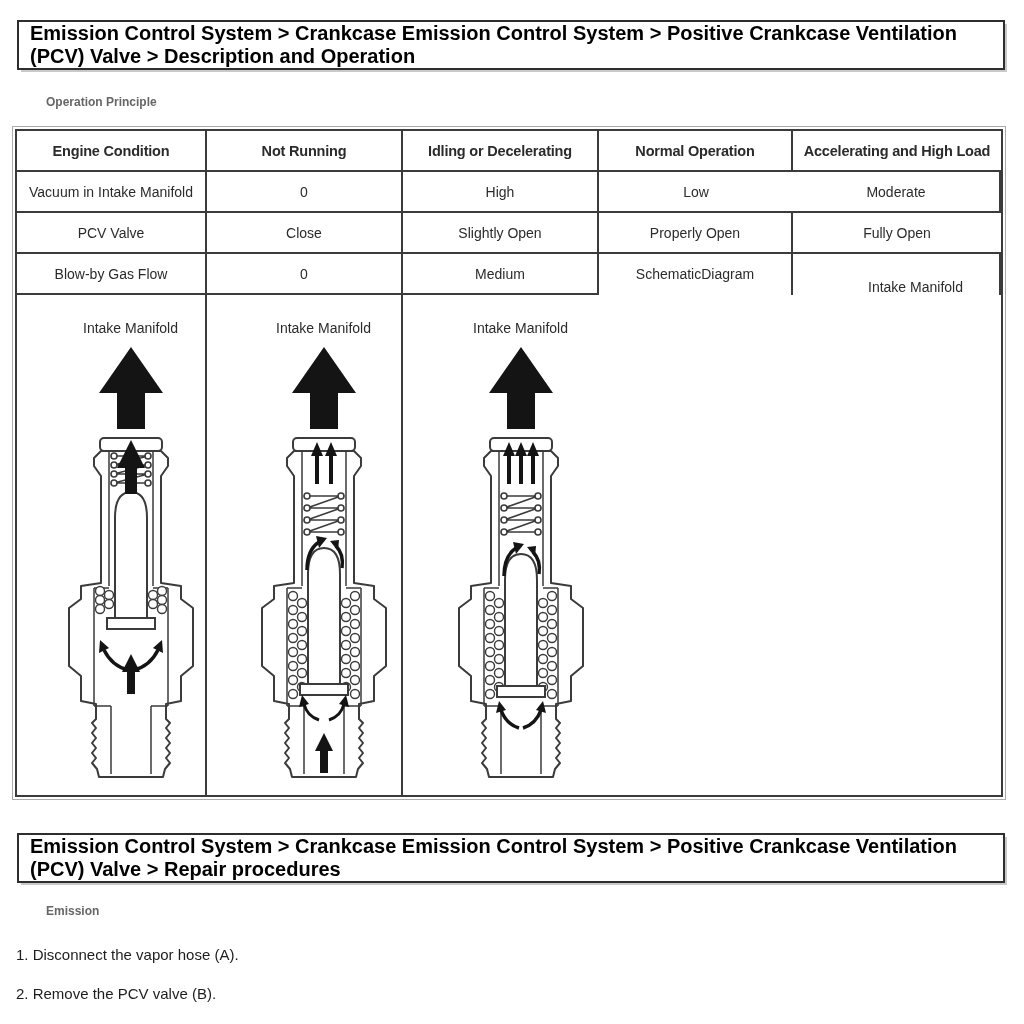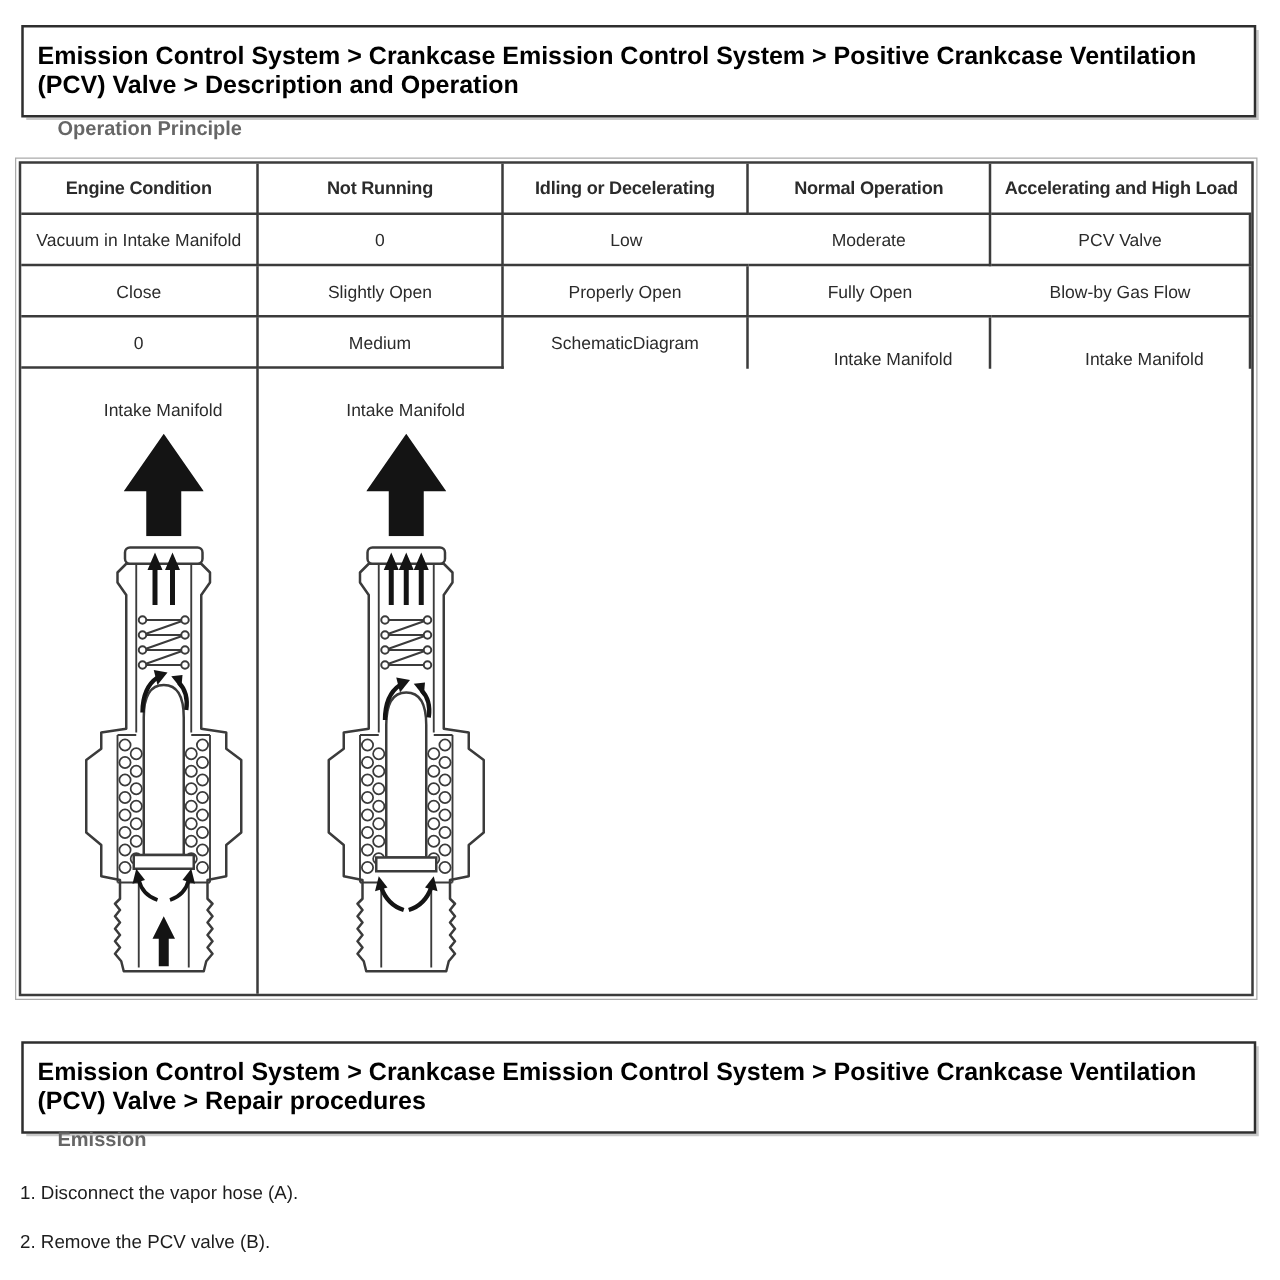--- a/index.html
+++ b/index.html
@@ -6,29 +6,29 @@
   body{
     width:1024px;height:1024px;position:relative;overflow:hidden;
     background:#ffffff;color:#1d1d1d;
     font-family:"Liberation Sans", sans-serif;
   }
   
   .crumb{
     position:absolute;left:17px;width:962px;
     border:2px solid #2e2e2e;background:#fff;
     box-shadow:3px 3px 0 -1px #c9c9c9;
-    padding:12px 11px;
+    padding:0 11px;
     font-weight:bold;font-size:20px;line-height:23px;color:#000;
   }
   #crumb1{top:20px}
   #crumb2{top:833px}
   
   .sec-heading{
     position:absolute;left:46px;margin:0;
-    font-size:16px;font-weight:bold;color:#666;
+    font-size:12px;font-weight:bold;color:#666;
   }
   #heading1{top:95px}
   #heading2{top:904px}
   
   .tbl{
     position:absolute;left:15px;top:129px;width:984px;
     border:2px solid #3b3b3b;outline:1px solid #ababab;outline-offset:2px;
     display:grid;background:#fff;
     grid-template-columns:190px 196px 196px 194px 1fr;
     grid-template-rows:41px 41px 41px 41px 500px;
@@ -118,20 +118,21 @@
 <div class="tbl">
 
   <div class="c hdr">Engine Condition</div>
   <div class="c hdr">Not Running</div>
   <div class="c hdr">Idling or Decelerating</div>
   <div class="c hdr">Normal Operation</div>
   <div class="c hdr endc">Accelerating and High Load</div>
 
   <div class="c">Vacuum in Intake Manifold</div>
   <div class="c">0</div>
+  <div class="c">High</div>
   <div class="c endc">Low</div>
   <div class="c">Moderate</div>
 
   <div class="c">PCV Valve</div>
   <div class="c">Close</div>
   <div class="c">Slightly Open</div>
   <div class="c">Properly Open</div>
   <div class="c endc">Fully Open</div>
 
   <div class="c">Blow-by Gas Flow</div>

